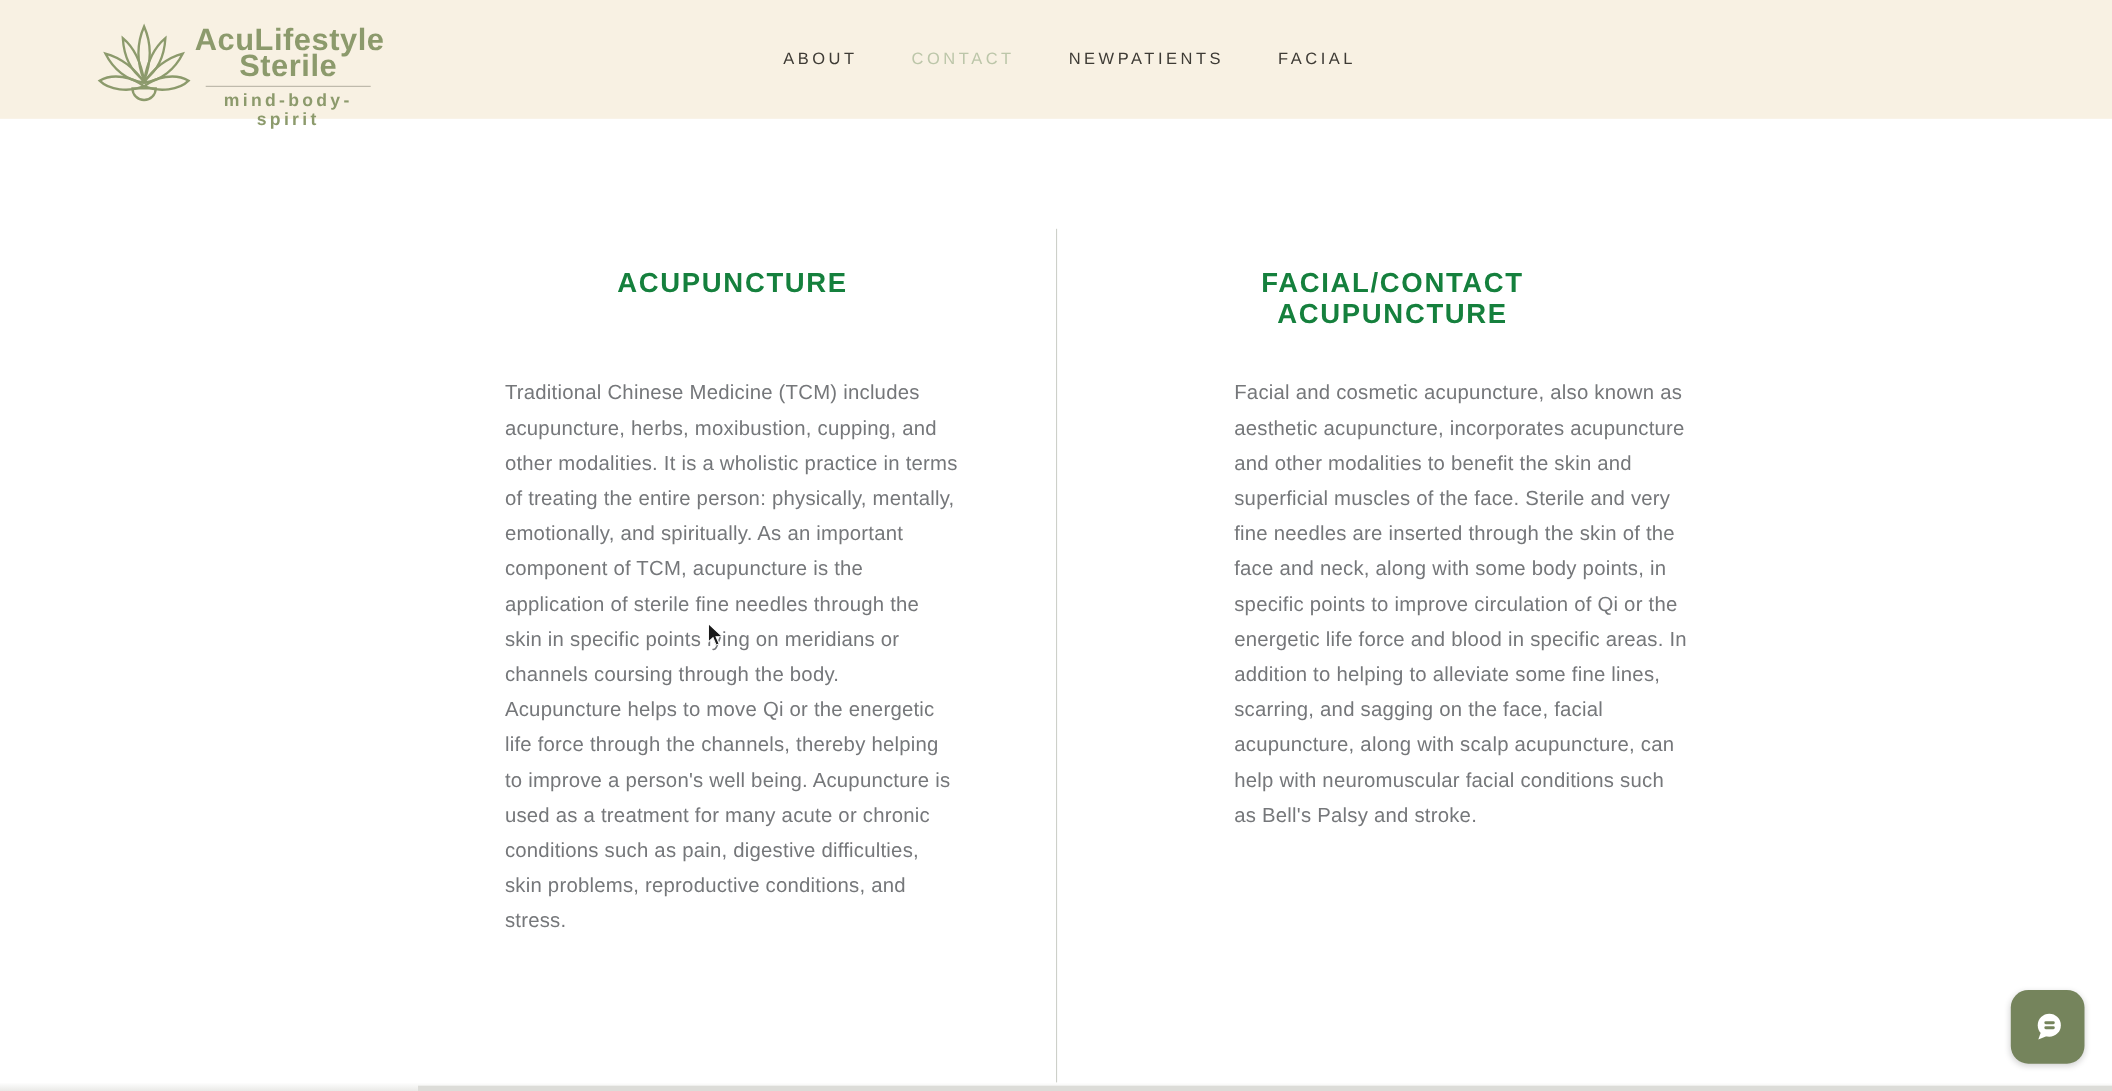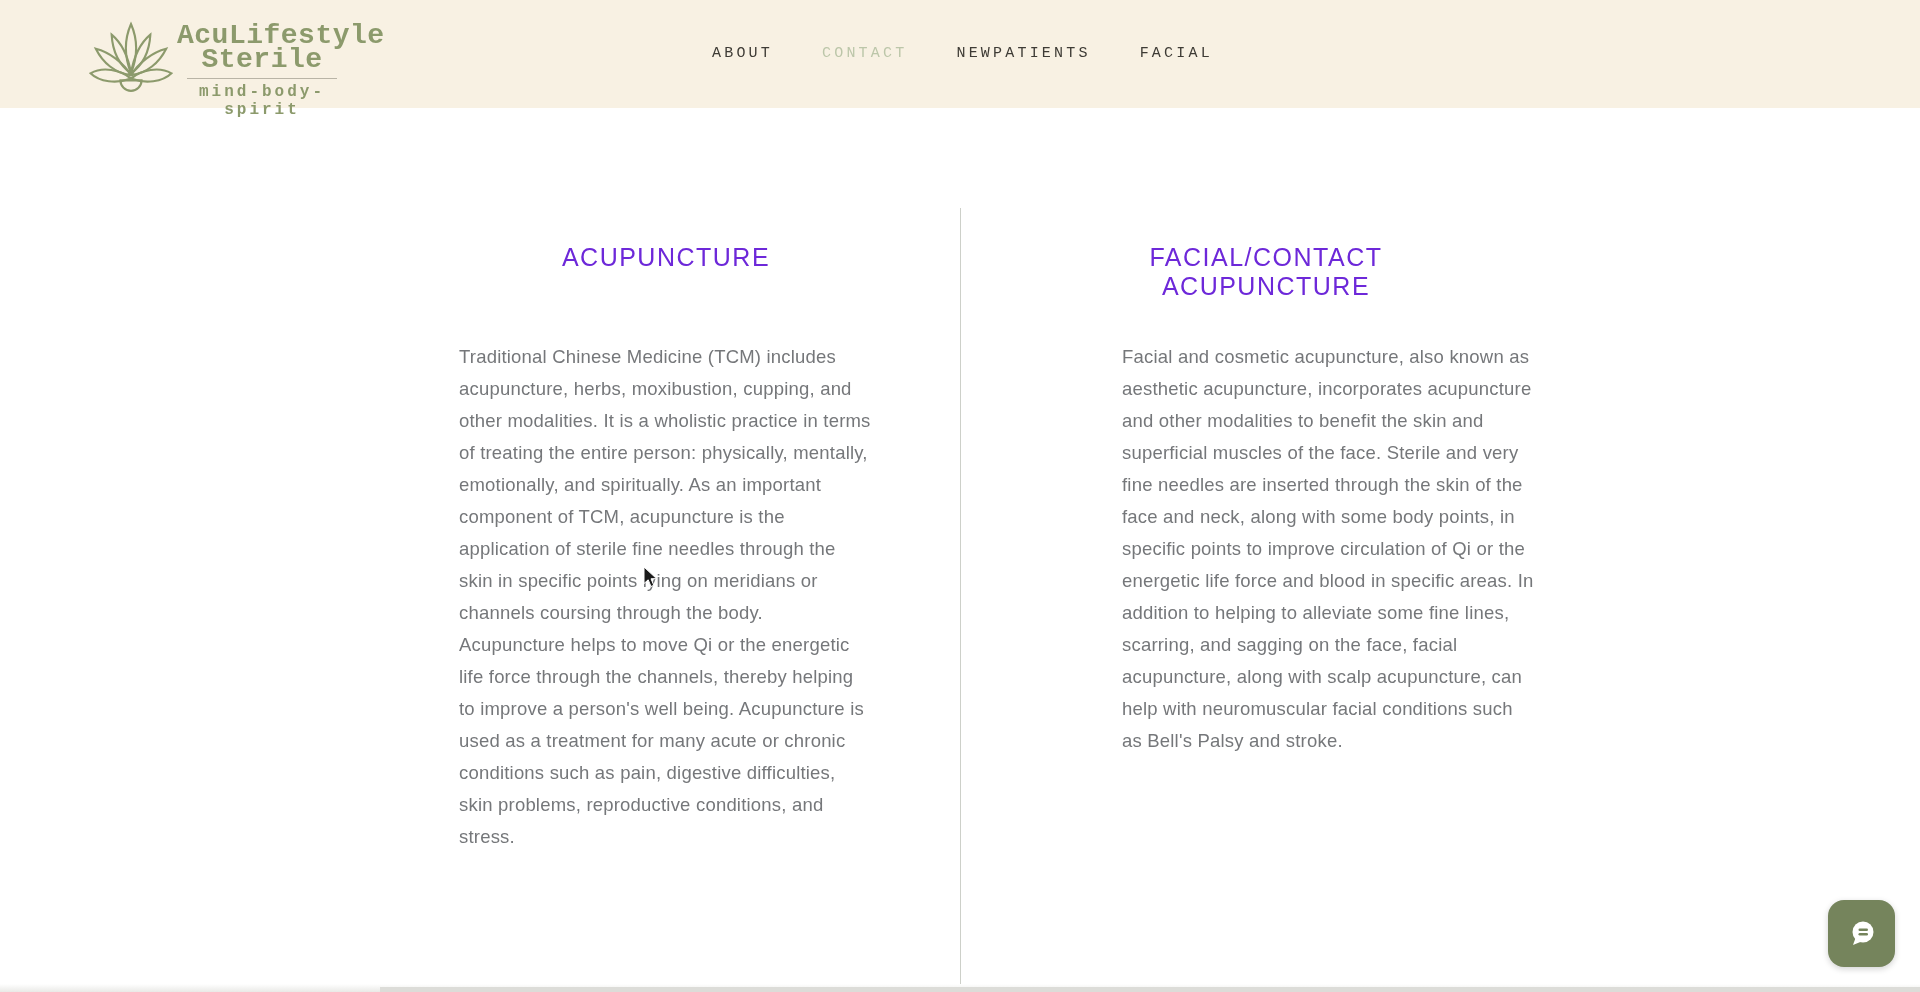--- a/index.html
+++ b/index.html
@@ -5,21 +5,20 @@
   html,body{margin:0;padding:0;}
   body{
     width:1920px;height:992px;position:relative;overflow:hidden;
     background:#ffffff;
     font-family:"Liberation Sans", sans-serif;
   }
   
   .header{
     position:absolute;top:0;left:0;width:1920px;height:108px;
     background:#f8f1e3;
-    font-family:Liberation Mono, monospace;
   }
   .logo{
     position:absolute;left:87px;top:10px;display:flex;align-items:flex-start;
     cursor:pointer;
   }
   .logo-mark{width:88px;height:86px;margin-top:8px;}
   .logo-textcol{margin-left:2px;width:170px;text-align:center;margin-top:14px;}
   .logo-name{
     color:#8c9a6c;font-weight:bold;font-size:28px;line-height:24px;
     letter-spacing:0.5px;
@@ -36,22 +35,22 @@
     line-height:16px;
   }
   .nav-item.active{color:#bcc6a9;}
   
   .divider{
     position:absolute;left:960px;top:208px;width:1px;height:784px;
     background:#cdd0c9;
   }
   .col-title{
     position:absolute;top:243px;width:414px;margin:0;
-    text-align:center;font-weight:normal;
-    font-size:25px;letter-spacing:1.5px;color:#6d28d9;
+    text-align:center;font-weight:bold;
+    font-size:25px;letter-spacing:1.5px;color:#15803d;
   }
   .col-title.left{left:459px;}
   .col-title.right{left:1059px;}
   .col-body{
     position:absolute;top:341px;width:414px;margin:0;
     font-size:18.5px;line-height:32px;color:#75777a;
     letter-spacing:0.2px;
   }
   .col-body.left{left:459px;}
   .col-body.right{left:1122px;}

